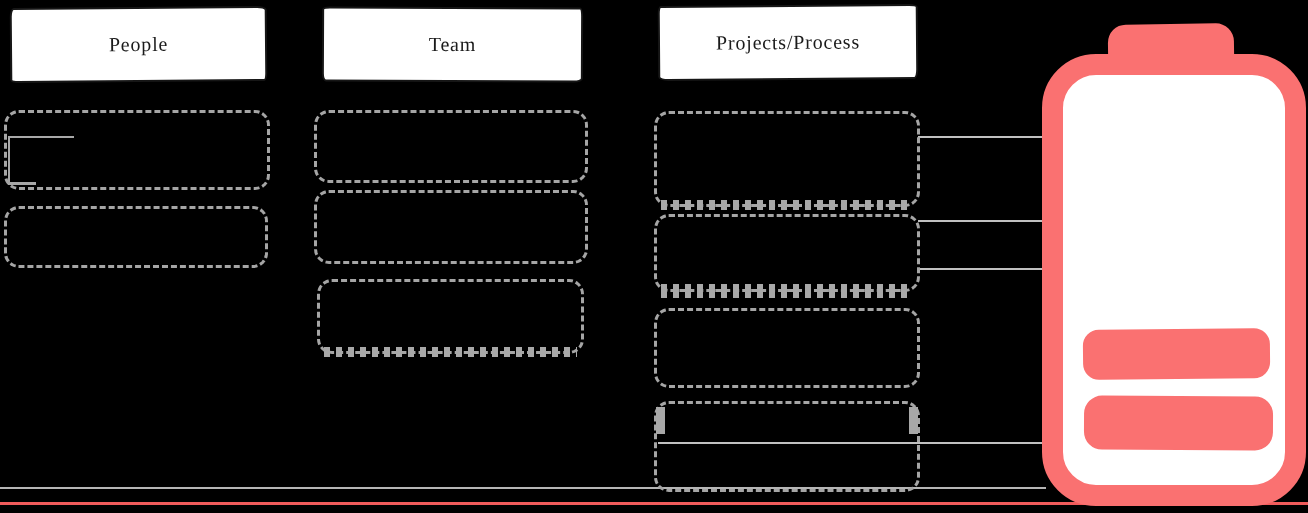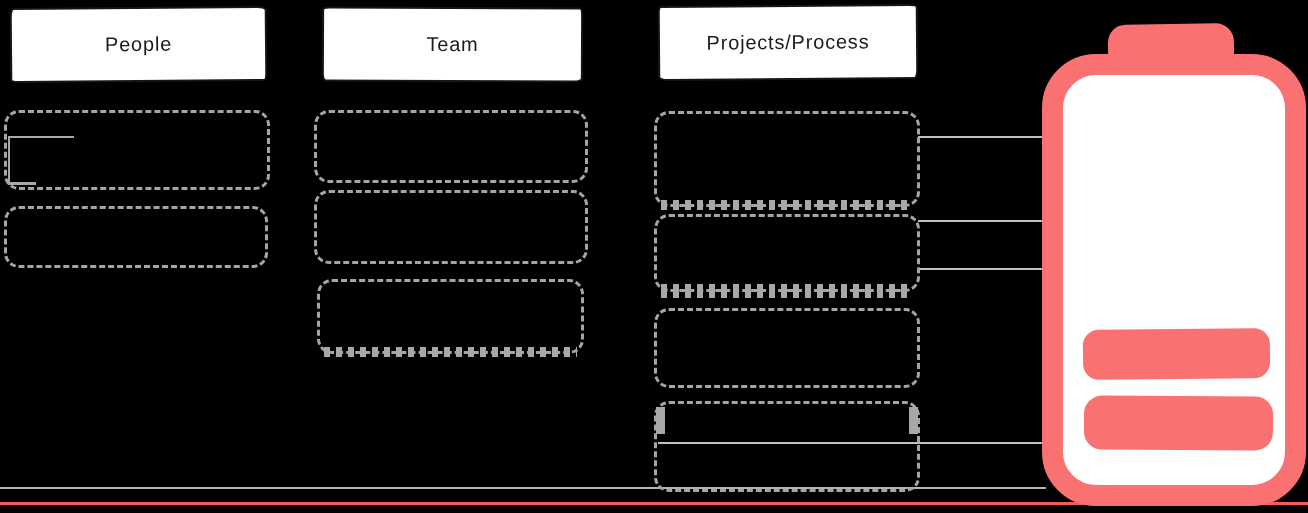--- a/index.html
+++ b/index.html
@@ -1,21 +1,21 @@
 <!DOCTYPE html>
 <html><head>
 <meta charset="utf-8">
 <style>
   html, body {
     margin: 0; padding: 0; background: #000;
   }
   #stage {
     position: relative; width: 1308px; height: 513px;
     background: #000000; overflow: hidden;
-    font-family: Liberation Sans, sans-serif;
+    font-family: Liberation Serif, serif;
   }
 
   
   .header-box {
     position: absolute; height: 75px; background: #ffffff;
     border: 2px solid #161616; box-sizing: border-box;
     display: flex; align-items: center; justify-content: center;
     color: #1b1b1b; font-size: 20px; letter-spacing: 0.8px;
   }
   #header-people   { left: 10px;  top: 7px; width: 257px; transform: rotate(-0.5deg); border-radius: 4px 10px 3px 8px / 9px 4px 8px 3px; }

